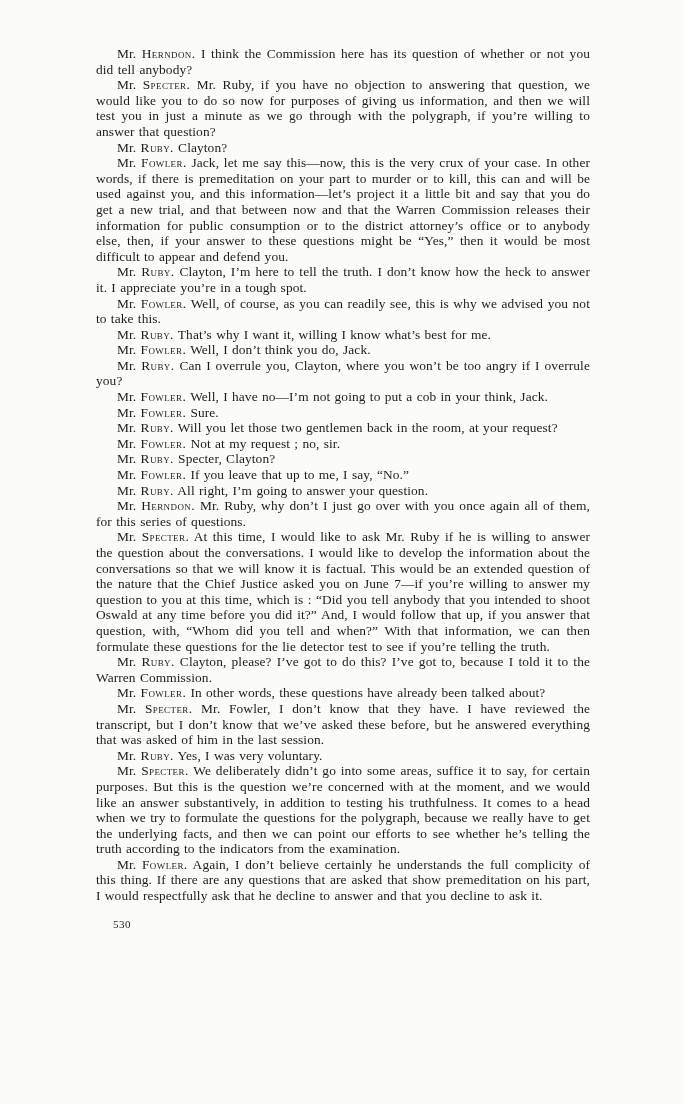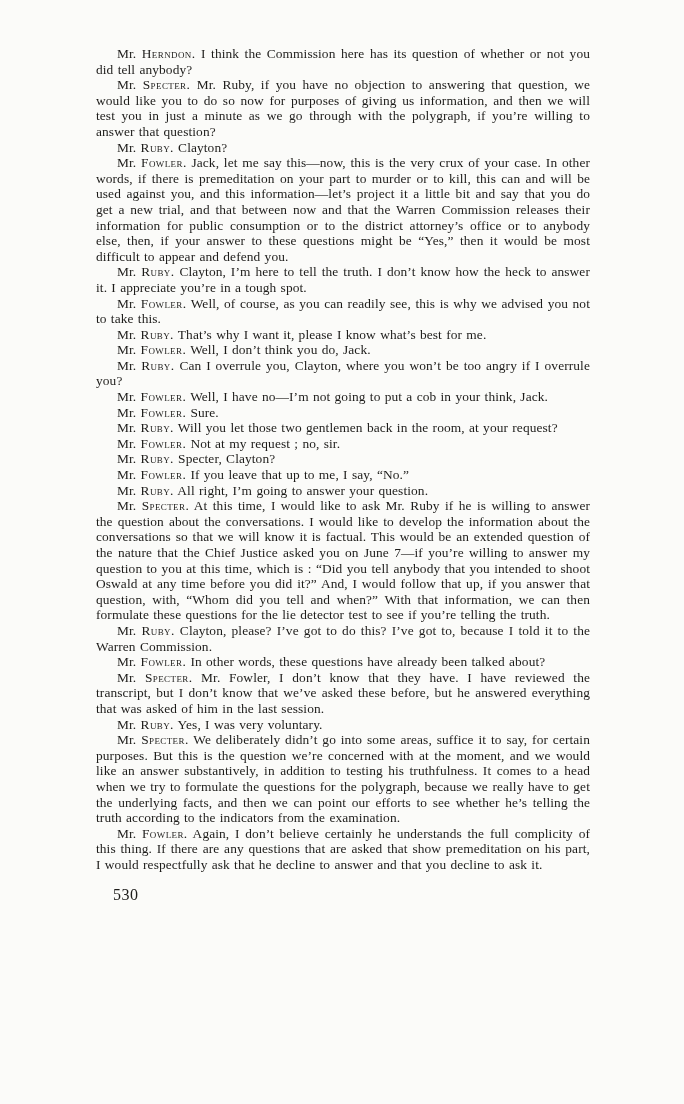--- a/index.html
+++ b/index.html
@@ -36,62 +36,63 @@
   .speaker-name {
     font-variant: small-caps;
     letter-spacing: 0.4px;
   }
   .speech {
     
   }
   .page-number {
     margin-top: 14px;
     margin-left: 17px;
-    font-size: 16px;
+    font-size: 11px;
     letter-spacing: 0.5px;
   }
 </style>
 </head>
 <body>
 
 <div class="page">
   <div class="text-block">
   <p class="para"><span><span class="speaker-lead">Mr.</span> <span class="speaker-name">Herndon.</span></span> <span class="speech">I think the Commission here has its question of whether or not you did tell anybody?</span></p>
 
   <p class="para"><span><span class="speaker-lead">Mr.</span> <span class="speaker-name">Specter.</span></span> <span class="speech">Mr. Ruby, if you have no objection to answering that question, we would like you to do so now for purposes of giving us information, and then we will test you in just a minute as we go through with the polygraph, if you’re willing to answer that question?</span></p>
 
   <p class="para"><span><span class="speaker-lead">Mr.</span> <span class="speaker-name">Ruby.</span></span> <span class="speech">Clayton?</span></p>
 
   <p class="para"><span><span class="speaker-lead">Mr.</span> <span class="speaker-name">Fowler.</span></span> <span class="speech">Jack, let me say this—now, this is the very crux of your case. In other words, if there is premeditation on your part to murder or to kill, this can and will be used against you, and this information—let’s project it a little bit and say that you do get a new trial, and that between now and that the Warren Commission releases their information for public consumption or to the district attorney’s office or to anybody else, then, if your answer to these questions might be “Yes,” then it would be most difficult to appear and defend you.</span></p>
 
   <p class="para"><span><span class="speaker-lead">Mr.</span> <span class="speaker-name">Ruby.</span></span> <span class="speech">Clayton, I’m here to tell the truth.  I don’t know how the heck to answer it.  I appreciate you’re in a tough spot.</span></p>
 
   <p class="para"><span><span class="speaker-lead">Mr.</span> <span class="speaker-name">Fowler.</span></span> <span class="speech">Well, of course, as you can readily see, this is why we advised you not to take this.</span></p>
 
-  <p class="para"><span><span class="speaker-lead">Mr.</span> <span class="speaker-name">Ruby.</span></span> <span class="speech">That’s why I want it, please I know what’s best for me.</span></p>
+  <p class="para"><span><span class="speaker-lead">Mr.</span> <span class="speaker-name">Ruby.</span></span> <span class="speech">That’s why I want it, willing I know what’s best for me.</span></p>
 
   <p class="para"><span><span class="speaker-lead">Mr.</span> <span class="speaker-name">Fowler.</span></span> <span class="speech">Well, I don’t think you do, Jack.</span></p>
 
   <p class="para"><span><span class="speaker-lead">Mr.</span> <span class="speaker-name">Ruby.</span></span> <span class="speech">Can I overrule you, Clayton, where you won’t be too angry if I overrule you?</span></p>
 
   <p class="para"><span><span class="speaker-lead">Mr.</span> <span class="speaker-name">Fowler.</span></span> <span class="speech">Well, I have no—I’m not going to put a cob in your think, Jack.</span></p>
 
 
   <p class="para"><span><span class="speaker-lead">Mr.</span> <span class="speaker-name">Fowler.</span></span> <span class="speech">Sure.</span></p>
 
   <p class="para"><span><span class="speaker-lead">Mr.</span> <span class="speaker-name">Ruby.</span></span> <span class="speech">Will you let those two gentlemen back in the room, at your request?</span></p>
 
   <p class="para"><span><span class="speaker-lead">Mr.</span> <span class="speaker-name">Fowler.</span></span> <span class="speech">Not at my request ; no, sir.</span></p>
 
   <p class="para"><span><span class="speaker-lead">Mr.</span> <span class="speaker-name">Ruby.</span></span> <span class="speech">Specter, Clayton?</span></p>
 
   <p class="para"><span><span class="speaker-lead">Mr.</span> <span class="speaker-name">Fowler.</span></span> <span class="speech">If you leave that up to me, I say, “No.”</span></p>
 
   <p class="para"><span><span class="speaker-lead">Mr.</span> <span class="speaker-name">Ruby.</span></span> <span class="speech">All right, I’m going to answer your question.</span></p>
 
+  <p class="para"><span><span class="speaker-lead">Mr.</span> <span class="speaker-name">Herndon.</span></span> <span class="speech">Mr. Ruby, why don’t I just go over with you once again all of them, for this series of questions.</span></p>
 
   <p class="para"><span><span class="speaker-lead">Mr.</span> <span class="speaker-name">Specter.</span></span> <span class="speech">At this time, I would like to ask Mr. Ruby if he is willing to answer the question about the conversations.  I would like to develop the information about the conversations so that we will know it is factual.  This would be an extended question of the nature that the Chief Justice asked you on June 7—if you’re willing to answer my question to you at this time, which is : “Did you tell anybody that you intended to shoot Oswald at any time before you did it?”  And, I would follow that up, if you answer that question, with, “Whom did you tell and when?”  With that information, we can then formulate these questions for the lie detector test to see if you’re telling the truth.</span></p>
 
   <p class="para"><span><span class="speaker-lead">Mr.</span> <span class="speaker-name">Ruby.</span></span> <span class="speech">Clayton, please?  I’ve got to do this?  I’ve got to, because I told it to the Warren Commission.</span></p>
 
   <p class="para"><span><span class="speaker-lead">Mr.</span> <span class="speaker-name">Fowler.</span></span> <span class="speech">In other words, these questions have already been talked about?</span></p>
 
 
   <p class="para"><span><span class="speaker-lead">Mr.</span> <span class="speaker-name">Specter.</span></span> <span class="speech">Mr. Fowler, I don’t know that they have.  I have reviewed the transcript, but I don’t know that we’ve asked these before, but he answered everything that was asked of him in the last session.</span></p>
 

